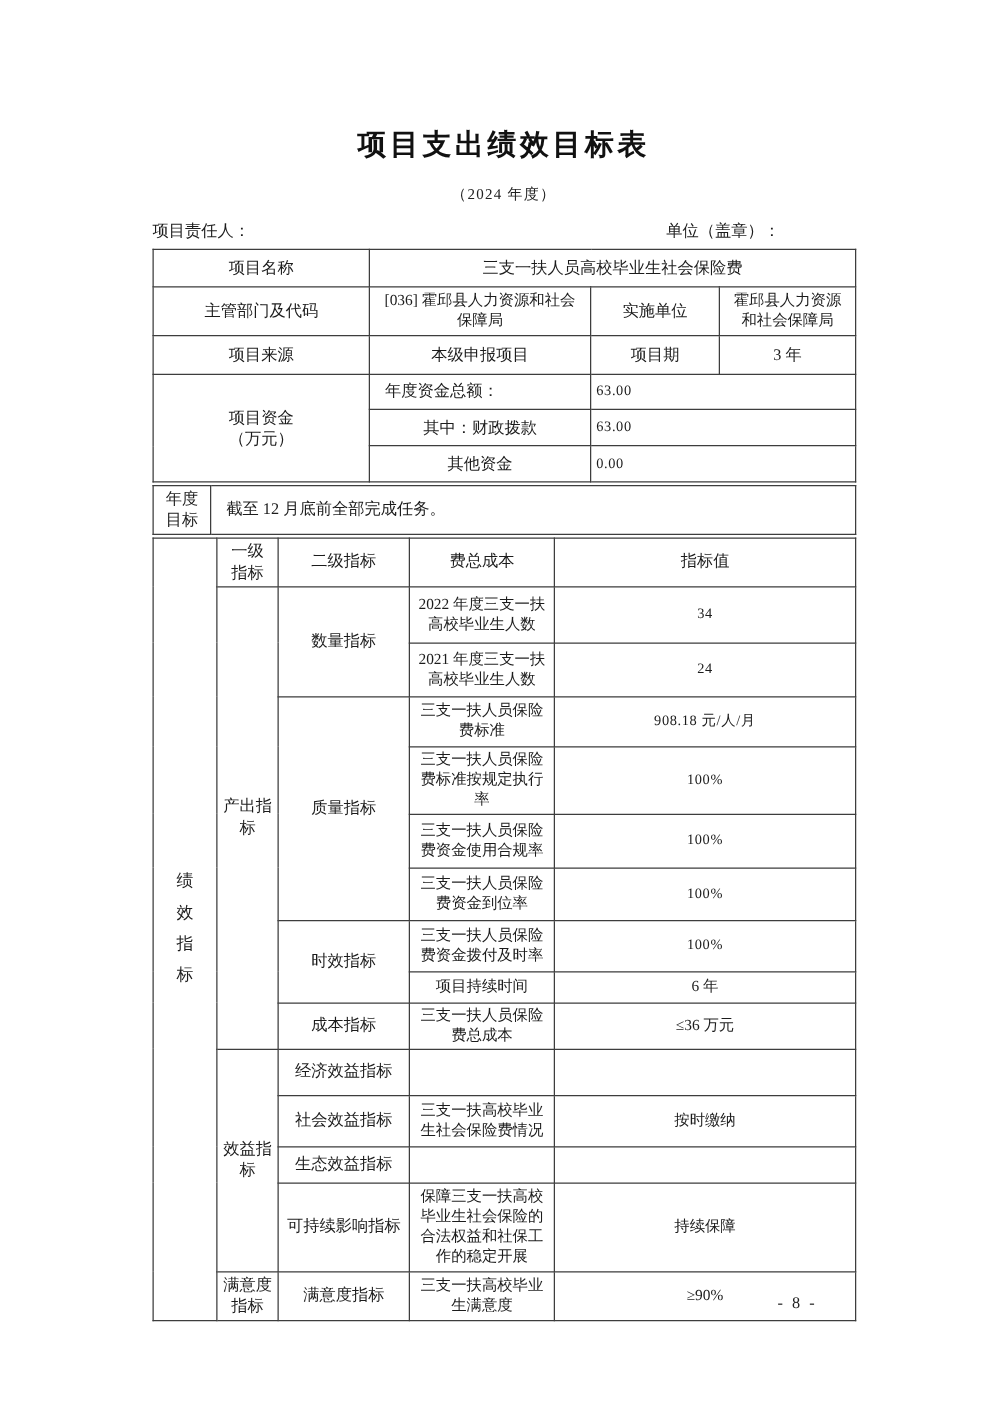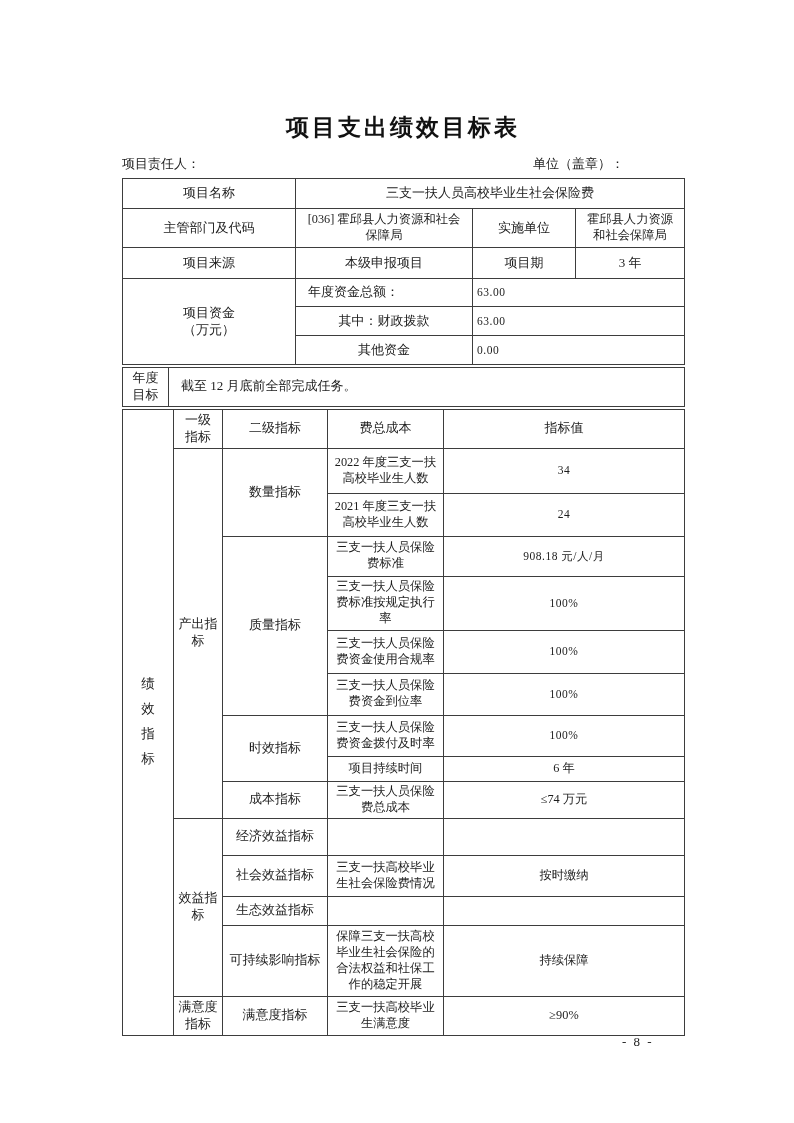--- a/index.html
+++ b/index.html
@@ -10,21 +10,21 @@
     color: #1c1c1c;
   }
   .page {
     position: relative;
     width: 794px; height: 1123px;
     background: #ffffff;
     overflow: hidden;
   }
   .content {
     position: absolute;
-    left: 122px; top: 112px;
+    left: 122px; top: 100px;
     width: 562px;
   }
   .doc-title {
     text-align: center;
     font-family: "Liberation Sans", sans-serif;
     font-weight: bold;
     font-size: 23px;
     letter-spacing: 3px;
     color: #111;
   }
@@ -75,20 +75,21 @@
     color: #222;
   }
 </style>
 </head>
 <body>
 
 <div class="page">
   <div class="content">
 
     <div class="doc-title">项目支出绩效目标表</div>
+    <div class="doc-subtitle">（2024 年度）</div>
 
     <div class="label-row">
       <span>项目责任人：</span>
       <span class="unit">单位（盖章）：</span>
     </div>
 
     <table class="info-table">
       <colgroup>
           <col style="width:173px">
           <col style="width:177px">
@@ -207,21 +208,21 @@
         <td class="num">100%</td>
       </tr>
       <tr style="height:25px">
         <td class="small">项目持续时间</td>
         <td class="small">6 年</td>
       </tr>
       <tr style="height:35px">
         <td>成本指标</td>
         <td class="small">三支一扶人员保险
 费总成本</td>
-        <td class="small">≤74 万元</td>
+        <td class="small">≤36 万元</td>
       </tr>
       <tr style="height:37px">
         <td rowspan="4">效益指
 标</td>
         <td>经济效益指标</td>
         <td class="small"></td>
         <td class="small"></td>
       </tr>
       <tr style="height:41px">
         <td>社会效益指标</td>

